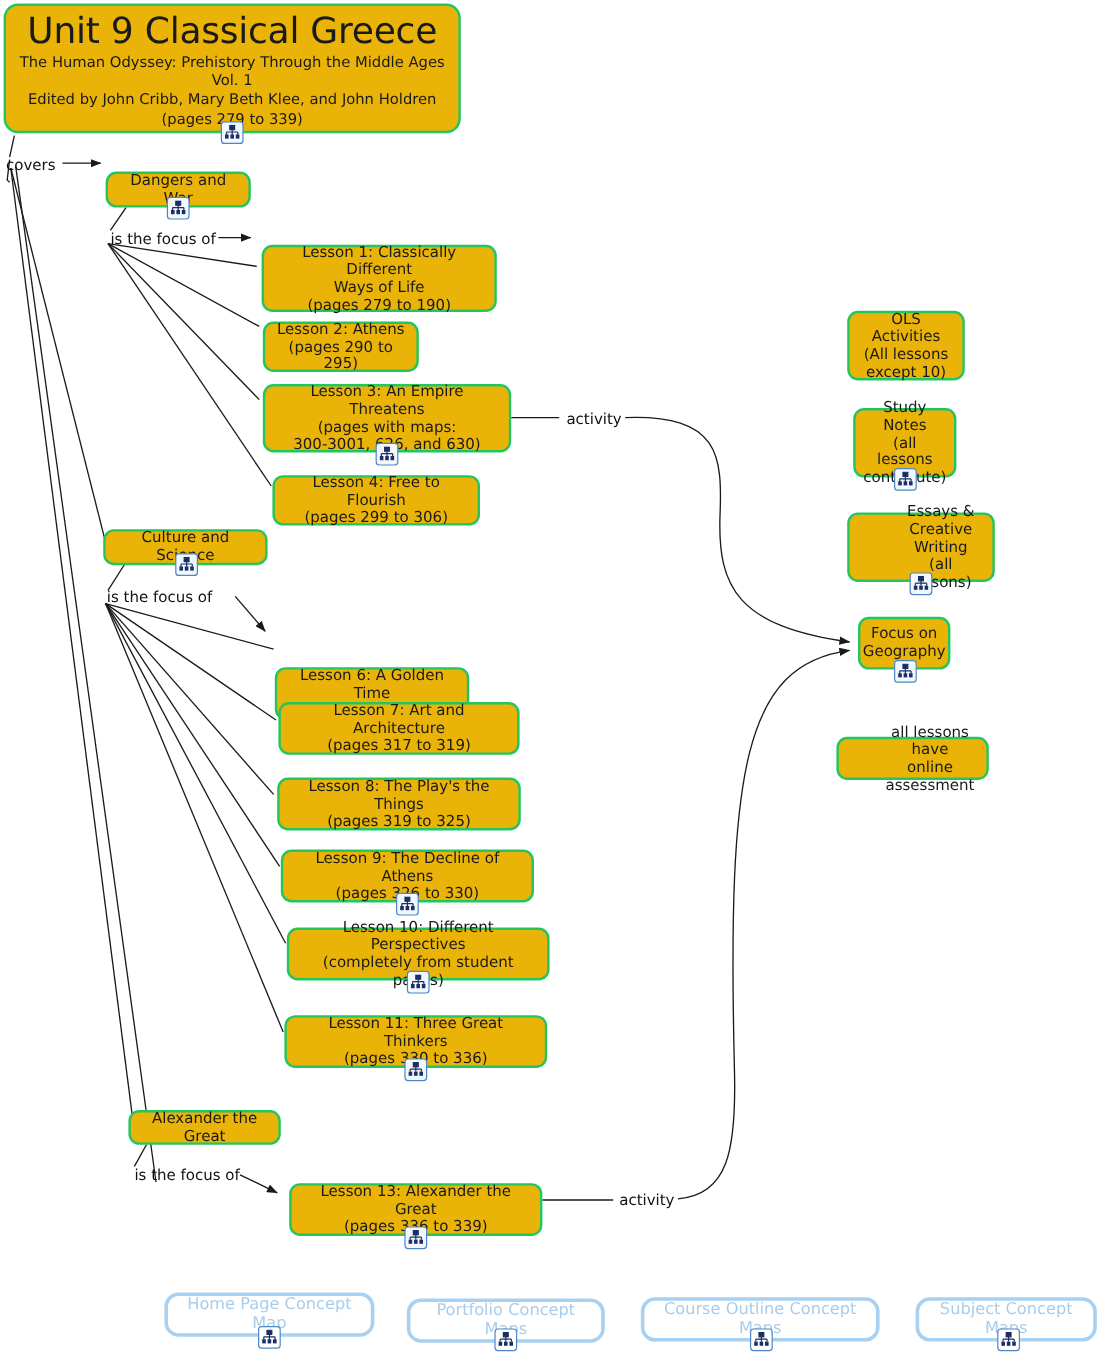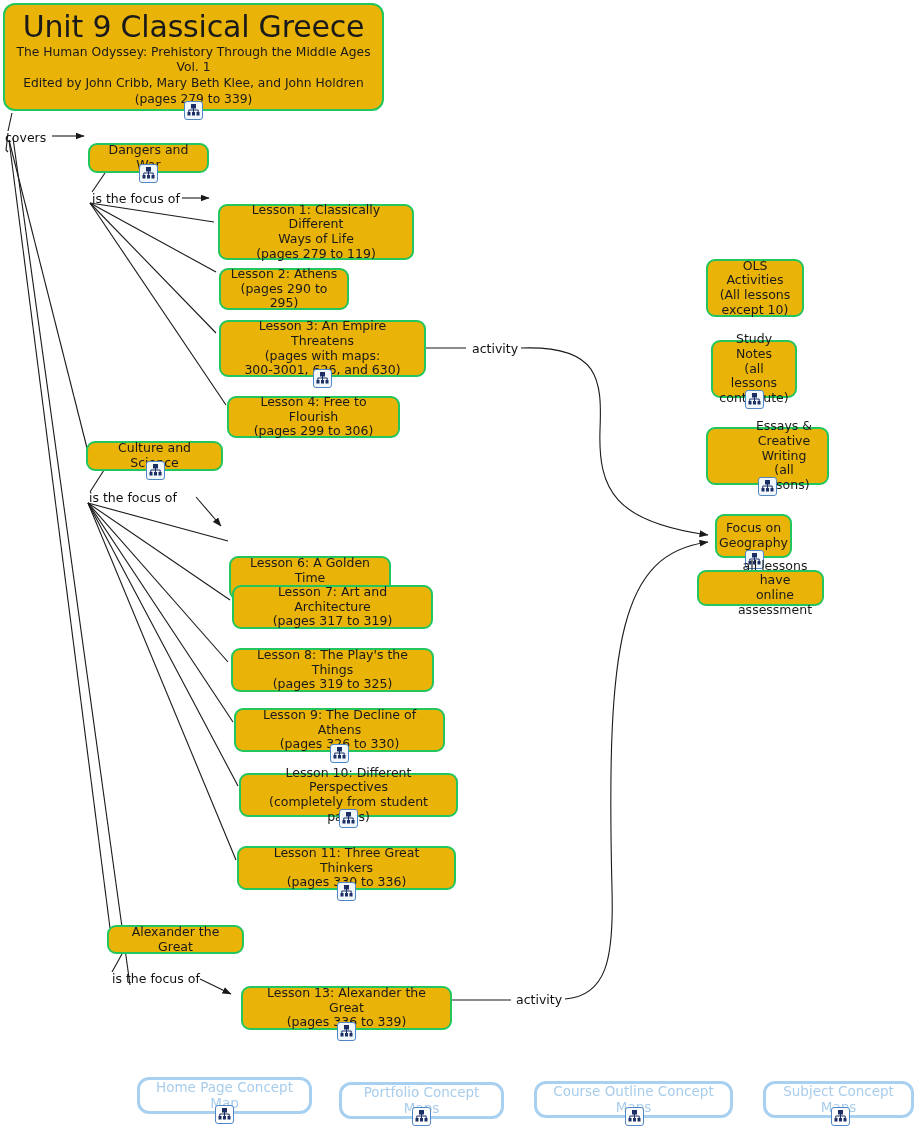--- a/index.html
+++ b/index.html
@@ -180,21 +180,21 @@
       <rect x="4.5" y="0.5" width="4" height="3.5" fill="#1b2f66" stroke="#1b2f66"></rect>
       <path d="M6.5,4 L6.5,6 M1.8,6 L11.2,6 M1.8,6 L1.8,8 M6.5,6 L6.5,8 M11.2,6 L11.2,8" stroke="#1b2f66" fill="none" stroke-width="1"></path>
       <rect x="0.5" y="8" width="3" height="3.5" fill="#1b2f66"></rect>
       <rect x="5" y="8" width="3" height="3.5" fill="#1b2f66"></rect>
       <rect x="9.5" y="8" width="3" height="3.5" fill="#1b2f66"></rect>
     </svg>
   </div>
 
   <div class="node" style="left:218px; top:204px; width:196px; height:56px;">Lesson 1: Classically Different
 Ways of Life
-(pages 279 to 119)</div>
+(pages 279 to 190)</div>
 
   <div class="node" style="left:219px; top:268px; width:130px; height:42px;">Lesson 2: Athens
 (pages 290 to 295)</div>
 
   <div class="node" style="left:219px; top:320px; width:207px; height:57px;">Lesson 3: An Empire Threatens
 (pages with maps:
 300-3001, 626, and 630)</div>
   <div class="cmicon" style="left:313px; top:369px;">
     <svg width="13" height="13" viewBox="0 0 13 13">
       <rect x="4.5" y="0.5" width="4" height="3.5" fill="#1b2f66" stroke="#1b2f66"></rect>
@@ -257,21 +257,21 @@
   <div class="cmicon" style="left:337px; top:882px;">
     <svg width="13" height="13" viewBox="0 0 13 13">
       <rect x="4.5" y="0.5" width="4" height="3.5" fill="#1b2f66" stroke="#1b2f66"></rect>
       <path d="M6.5,4 L6.5,6 M1.8,6 L11.2,6 M1.8,6 L1.8,8 M6.5,6 L6.5,8 M11.2,6 L11.2,8" stroke="#1b2f66" fill="none" stroke-width="1"></path>
       <rect x="0.5" y="8" width="3" height="3.5" fill="#1b2f66"></rect>
       <rect x="5" y="8" width="3" height="3.5" fill="#1b2f66"></rect>
       <rect x="9.5" y="8" width="3" height="3.5" fill="#1b2f66"></rect>
     </svg>
   </div>
 
-  <div class="node" style="left:107px; top:925px; width:137px; height:29px;">Alexander the Great</div>
+  <div class="node" style="left:107px; top:925px; width:127px; height:29px;">Alexander the Great</div>
 
   <div class="node" style="left:241px; top:986px; width:211px; height:44px;">Lesson 13: Alexander the Great
 (pages 336 to 339)</div>
   <div class="cmicon" style="left:337px; top:1022px;">
     <svg width="13" height="13" viewBox="0 0 13 13">
       <rect x="4.5" y="0.5" width="4" height="3.5" fill="#1b2f66" stroke="#1b2f66"></rect>
       <path d="M6.5,4 L6.5,6 M1.8,6 L11.2,6 M1.8,6 L1.8,8 M6.5,6 L6.5,8 M11.2,6 L11.2,8" stroke="#1b2f66" fill="none" stroke-width="1"></path>
       <rect x="0.5" y="8" width="3" height="3.5" fill="#1b2f66"></rect>
       <rect x="5" y="8" width="3" height="3.5" fill="#1b2f66"></rect>
       <rect x="9.5" y="8" width="3" height="3.5" fill="#1b2f66"></rect>
@@ -313,21 +313,21 @@
   <div class="cmicon" style="left:745px; top:550px;">
     <svg width="13" height="13" viewBox="0 0 13 13">
       <rect x="4.5" y="0.5" width="4" height="3.5" fill="#1b2f66" stroke="#1b2f66"></rect>
       <path d="M6.5,4 L6.5,6 M1.8,6 L11.2,6 M1.8,6 L1.8,8 M6.5,6 L6.5,8 M11.2,6 L11.2,8" stroke="#1b2f66" fill="none" stroke-width="1"></path>
       <rect x="0.5" y="8" width="3" height="3.5" fill="#1b2f66"></rect>
       <rect x="5" y="8" width="3" height="3.5" fill="#1b2f66"></rect>
       <rect x="9.5" y="8" width="3" height="3.5" fill="#1b2f66"></rect>
     </svg>
   </div>
 
-  <div class="node" style="left:697px; top:570px; width:127px; height:36px;padding-left:36px;">all lessons have
+  <div class="node" style="left:697px; top:614px; width:127px; height:36px;padding-left:36px;">all lessons have
 online assessment</div>
 
 
   <div class="node ghost" style="left:137px; top:1077px; width:175px; height:37px;">Home Page Concept Map</div>
   <div class="cmicon ghosticon" style="left:215px; top:1105px;">
     <svg width="13" height="13" viewBox="0 0 13 13">
       <rect x="4.5" y="0.5" width="4" height="3.5" fill="#1b2f66" stroke="#1b2f66"></rect>
       <path d="M6.5,4 L6.5,6 M1.8,6 L11.2,6 M1.8,6 L1.8,8 M6.5,6 L6.5,8 M11.2,6 L11.2,8" stroke="#1b2f66" fill="none" stroke-width="1"></path>
       <rect x="0.5" y="8" width="3" height="3.5" fill="#1b2f66"></rect>
       <rect x="5" y="8" width="3" height="3.5" fill="#1b2f66"></rect>

